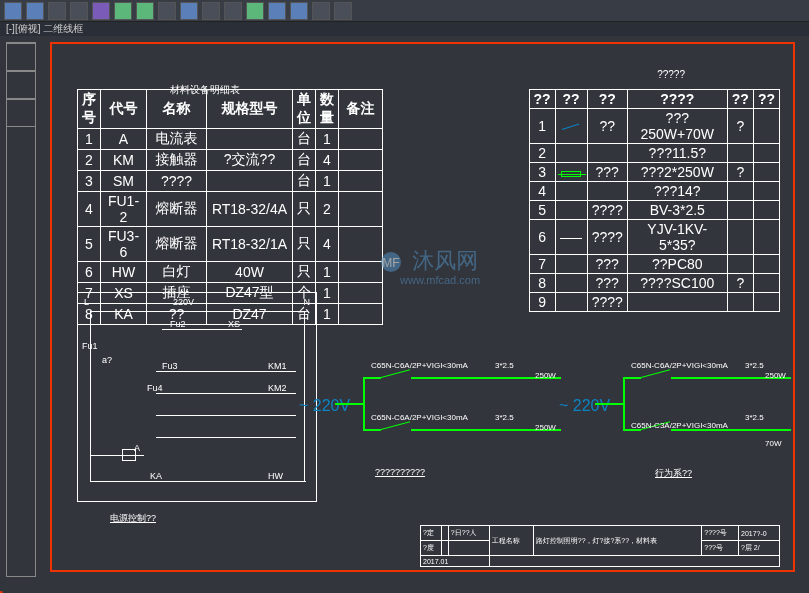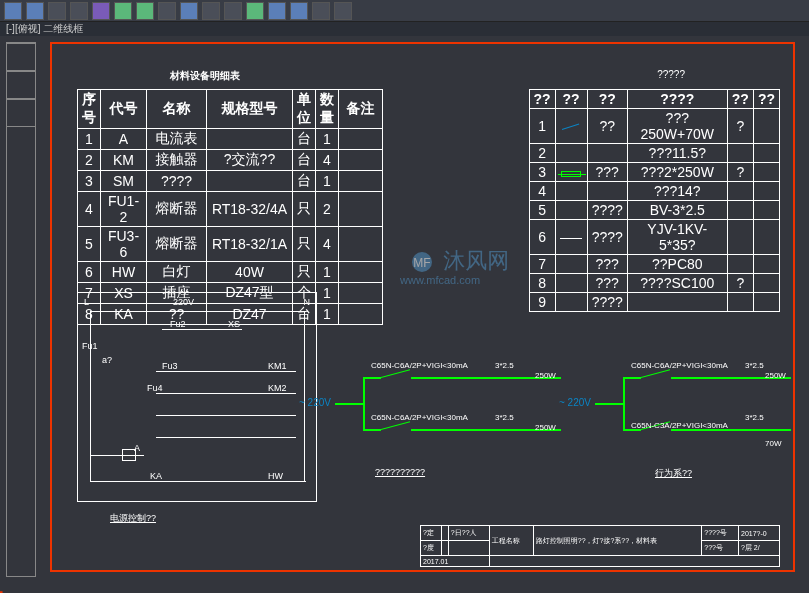--- a/index.html
+++ b/index.html
@@ -12,39 +12,39 @@
 .tab-bar { height: 14px; background: #2a2e36; color: #ccc; font-size: 10px; padding-left: 6px; }
 .canvas { position: relative; width: 809px; height: 557px; background: #33353c; overflow: hidden; }
 .ruler-left { position: absolute; left: 6px; top: 6px; width: 30px; height: 535px; border: 1px solid #888; }
 .ruler-left .tick { border-top:1px solid #888; border-bottom:1px solid #888; height:28px; }
 .frame { position: absolute; left: 50px; top: 6px; width: 745px; height: 530px; border: 2px solid #e30; }
 .inner { position: absolute; left: 55px; top: 11px; width: 735px; height: 520px; }
 .tbl { border-collapse: collapse; color: #fff; font-size: 14px; }
 .tbl td, .tbl th { border: 1px solid #fff; padding: 1px 4px; text-align: center; height: 17px; }
 .tbl-left { position: absolute; top: 42px; left: 22px; }
 .tbl-left td:nth-child(1){width:22px;} .tbl-left td:nth-child(2){width:46px;} .tbl-left td:nth-child(3){width:60px;} .tbl-left td:nth-child(4){width:86px;} .tbl-left td:nth-child(5){width:20px;} .tbl-left td:nth-child(6){width:20px;} .tbl-left td:nth-child(7){width:44px;}
-.tbl-title-l { position:absolute; top:22px; left:115px; color:#fff; font-size:10px;font-weight:bold; }
+.tbl-title-l { position:absolute; top:36px; left:115px; color:#fff; font-size:10px; }
 .tbl-right { position: absolute; top: 42px; right: 10px; }
 .tbl-right td:nth-child(1){width:24px;} .tbl-right td:nth-child(2){width:32px;} .tbl-right td:nth-child(3){width:36px;} .tbl-right td:nth-child(4){width:100px;} .tbl-right td:nth-child(5){width:22px;} .tbl-right td:nth-child(6){width:20px;}
 .tbl-title-r { position:absolute; top:22px; right:105px; color:#fff; font-size:10px; }
 .schem { position:absolute; left:22px; top:245px; width:240px; height:210px; border:1px solid #fff; }
 .schem .lab { position:absolute; color:#fff; font-size:9px; }
 .schem .wire { position:absolute; background:#fff; }
 .schem-title { position:absolute; left:55px; top:465px; color:#fff; font-size:9px; text-decoration: underline; }
 .circ { position:absolute; }
 .circ .wirey { position:absolute; background:#0f0; }
 .circ .wirev { position:absolute; background:#0f0; }
 .circ .sw { position:absolute; border-bottom:1px solid #0f0; transform-origin:left center; transform:rotate(-15deg); }
 .circ .lab { position:absolute; color:#fff; font-size:8px; white-space:nowrap; }
-.circ .vin { position:absolute; color:#0b84c4; font-size:10px; }
+.circ .vin { position:absolute; color:#0b84c4; font-size:16px; }
 .circ .cap { position:absolute; color:#fff; font-size:9px; text-decoration: underline; white-space:nowrap; }
 .titleblock { position:absolute; right:10px; bottom:0px; width:360px; height:42px; }
 .titleblock table { border-collapse:collapse; color:#fff; font-size:7px; width:100%; height:100%; }
 .titleblock td { border:1px solid #fff; padding:0 2px; }
-.wm { position:absolute; top:210px; left:380px; color:#4f8fbf; font-size:22px; opacity:0.55; font-family: "Microsoft YaHei", sans-serif; pointer-events:none;margin-left:31px; }
+.wm { position:absolute; top:210px; left:380px; color:#4f8fbf; font-size:22px; opacity:0.55; font-family: "Microsoft YaHei", sans-serif; pointer-events:none; }
 .wm2 { position:absolute; top:238px; left:400px; color:#4f8fbf; font-size:11px; opacity:0.55; pointer-events:none; }
 .wm svg { vertical-align:middle; margin-right:4px; }
 .sym-sw { display:inline-block; width:18px; height:10px; position:relative; }
 .sym-sw::before { content:""; position:absolute; left:0; top:8px; width:18px; border-top:1px solid #0b84c4; transform:rotate(-18deg); transform-origin:left center; }
 .sym-line { display:inline-block; width:22px; border-top:1px solid #fff; vertical-align:middle; }
 .sym-fuse { display:inline-block; width:20px; height:6px; border:1px solid #0f0; position:relative; }
 .sym-fuse::before { content:""; position:absolute; left:-4px; top:2px; width:28px; border-top:1px solid #0f0; }
 .red-arrow { position:absolute; left:-6px; bottom:-14px; color:#e30; font-size:16px; }
 </style>
 </head>

